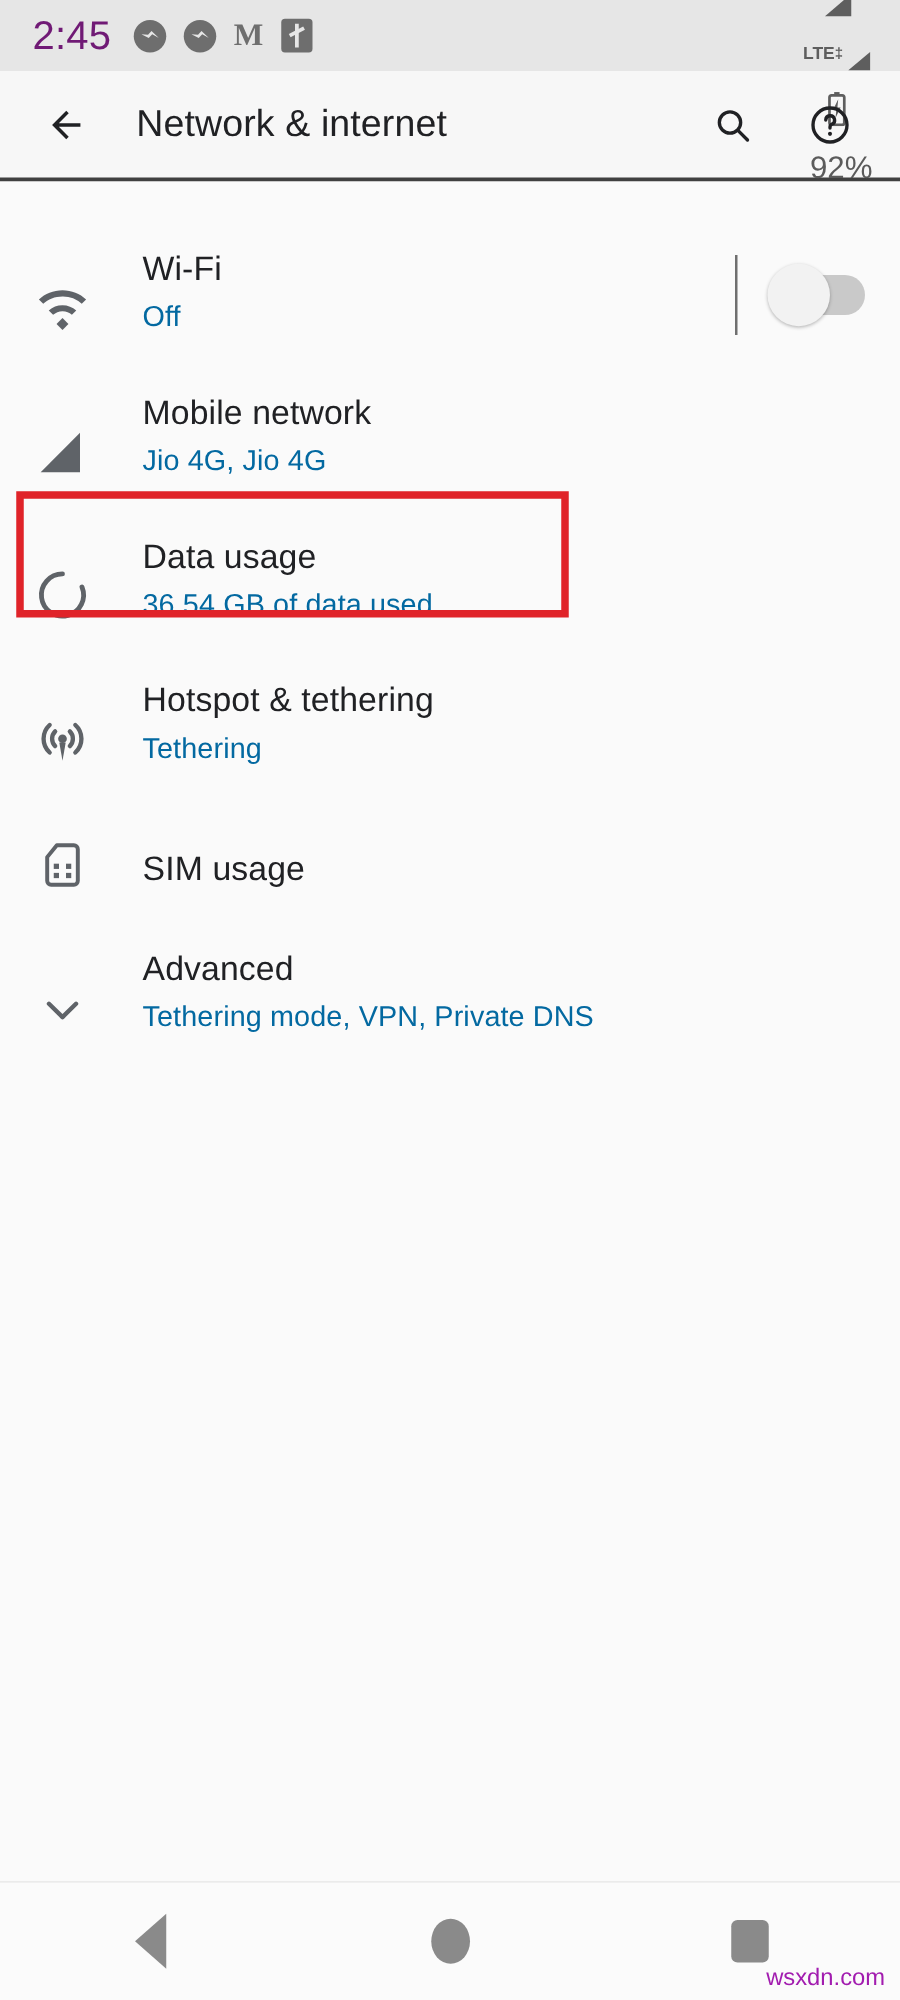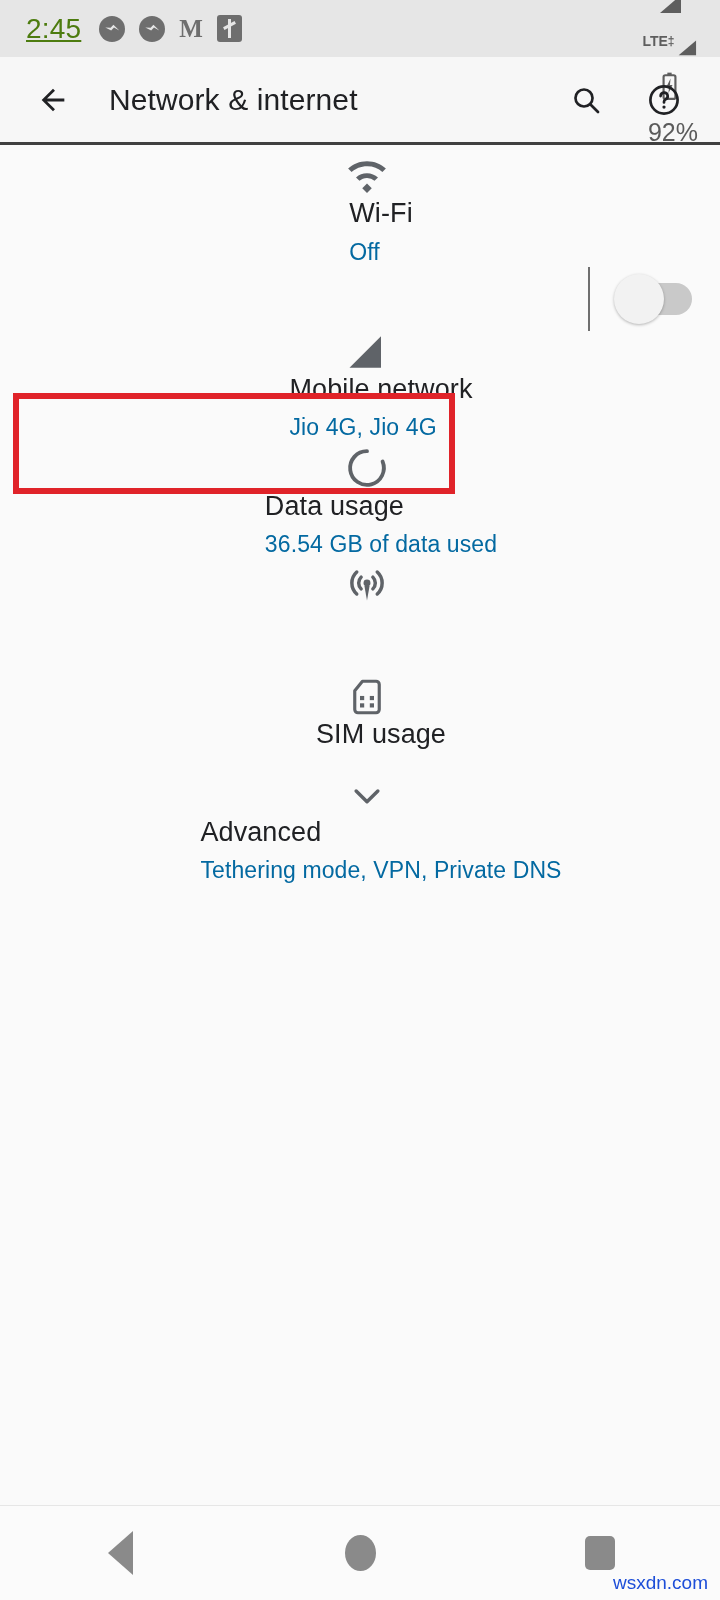--- a/index.html
+++ b/index.html
@@ -13,21 +13,21 @@
   }
 
   
   .statusbar{
     height:57px; width:100%;
     background:#e6e6e6;
     display:flex; align-items:center;
     padding:0 22px 0 26px;
     color:#5e5e5e;
   }
-  .sb-time{ font-size:28px; letter-spacing:.2px; color:#4d7c0f;text-decoration:underline; }
+  .sb-time{ font-size:32px; letter-spacing:.2px; color:#701a75; }
   .sb-left-icons{ display:flex; align-items:center; gap:14px; margin-left:18px; }
   .sb-spacer{ flex:1; }
   .sb-right-icons{ display:flex; align-items:center; gap:14px;flex-direction:column; }
   .sb-batt-text{ font-size:25px; color:#5b5b5b; margin-left:6px; }
   .msgr{ width:26px; height:26px; border-radius:50%; background:#6e6e6e; position:relative; }
   .msgr::after{
     content:""; position:absolute; left:6px; top:7px;
     width:14px; height:11px;
     background:#e6e6e6;
     clip-path:polygon(0% 45%, 42% 72%, 62% 45%, 100% 72%, 58% 20%, 38% 48%);
@@ -54,24 +54,23 @@
   .appbar .title{
     font-size:30px; color:#202124; margin-left:33px; letter-spacing:.1px; white-space:nowrap;
   }
   .appbar .gap{ flex:1; }
   .ab-action{ width:48px; height:48px; display:flex; align-items:center; justify-content:center; margin-left:30px;}
 
   
   .list{ width:100%; padding-top:8px; }
   .row{
     position:relative;
-    display:flex; align-items:center;
+    display:flex; align-items:flex-end;
     min-height:115px;
     padding:0 0 0 14px;
-    flex-direction:column;
   }
   .row.one-line{ min-height:100px; }
   .row .ic{
     width:72px; min-width:72px;
     display:flex; align-items:center; justify-content:center;
   }
   .row .txt{ margin-left:28px; display:flex; flex-direction:column; justify-content:center; }
   .row .t1{ font-size:27px; color:#202124; line-height:1.25; letter-spacing:.1px;}
   .row .t2{ font-size:23px; color:#0369a1; margin-top:7px; line-height:1.25; letter-spacing:.1px;}
   .row .tail{ margin-left:auto; display:flex; align-items:center; padding-right:28px; }
@@ -109,21 +108,21 @@
     width:0;height:0;
     border-top:22px solid transparent;
     border-bottom:22px solid transparent;
     border-right:25px solid #8a8a8a;
   }
   .nav-home{ width:31px; height:36px; border-radius:50%; background:#8a8a8a; }
   .nav-recent{ width:30px; height:34px; border-radius:5px; background:#8a8a8a; }
 
   .watermark{
     position:absolute; right:12px; bottom:6px;
-    font-size:19px; color:#1d4ed8;
+    font-size:19px; color:#a21caf;
     font-family:"Liberation Sans", sans-serif;
   }
 </style>
 </head>
 <body>
 
 <div class="statusbar">
   <span class="sb-time">2:45</span>
 
   <span class="sb-left-icons">
@@ -249,20 +248,24 @@
     <span class="ic">
       <svg width="44" height="44" viewBox="0 0 24 24">
         <circle cx="12" cy="12" r="1.9" fill="#5f6368"></circle>
         <path d="M8.8 15.2a4.5 4.5 0 0 1 0-6.4" fill="none" stroke="#5f6368" stroke-width="1.9" stroke-linecap="round"></path>
         <path d="M15.2 8.8a4.5 4.5 0 0 1 0 6.4" fill="none" stroke="#5f6368" stroke-width="1.9" stroke-linecap="round"></path>
         <path d="M6.4 18a8.1 8.1 0 0 1 0-12" fill="none" stroke="#5f6368" stroke-width="1.9" stroke-linecap="round"></path>
         <path d="M17.6 6a8.1 8.1 0 0 1 0 12" fill="none" stroke="#5f6368" stroke-width="1.9" stroke-linecap="round"></path>
         <path d="M10.6 13.6 12 21.6 13.4 13.6" fill="#5f6368"></path>
       </svg>
     </span>
+    <span class="txt">
+      <span class="t1">Hotspot &amp; tethering</span>
+      <span class="t2">Tethering</span>
+    </span>
   </div>
 
   <div class="row one-line">
     <span class="ic">
       <svg width="42" height="42" viewBox="0 0 24 24">
         <path d="M19 4.8v14.4a1.8 1.8 0 0 1-1.8 1.8H6.8A1.8 1.8 0 0 1 5 19.2V8.4L9.4 3h7.8A1.8 1.8 0 0 1 19 4.8z" fill="none" stroke="#5f6368" stroke-width="1.8" stroke-linejoin="round"></path>
         <rect x="8" y="11.4" width="2.4" height="2.4" fill="#5f6368"></rect>
         <rect x="13.6" y="11.4" width="2.4" height="2.4" fill="#5f6368"></rect>
         <rect x="8" y="15.6" width="2.4" height="2.4" fill="#5f6368"></rect>
         <rect x="13.6" y="15.6" width="2.4" height="2.4" fill="#5f6368"></rect>

